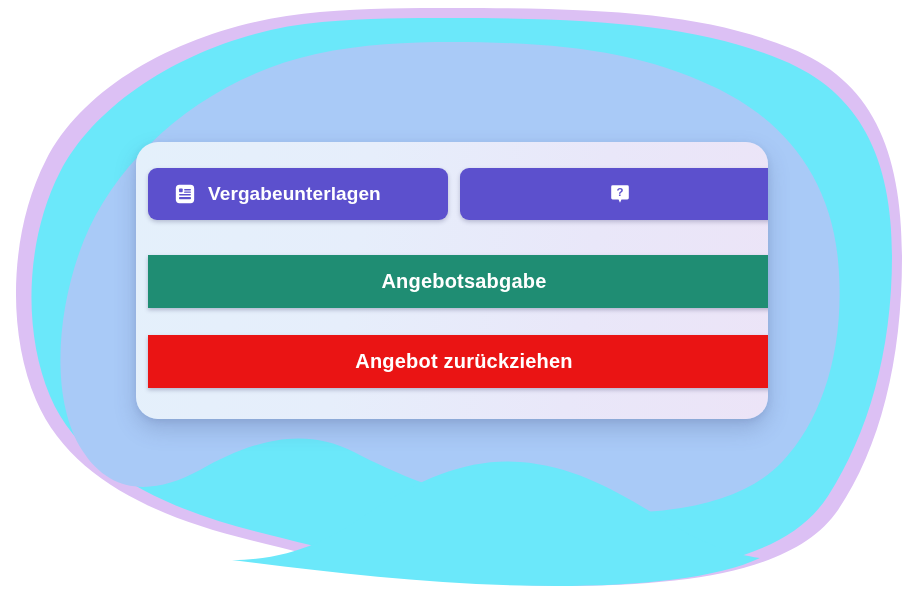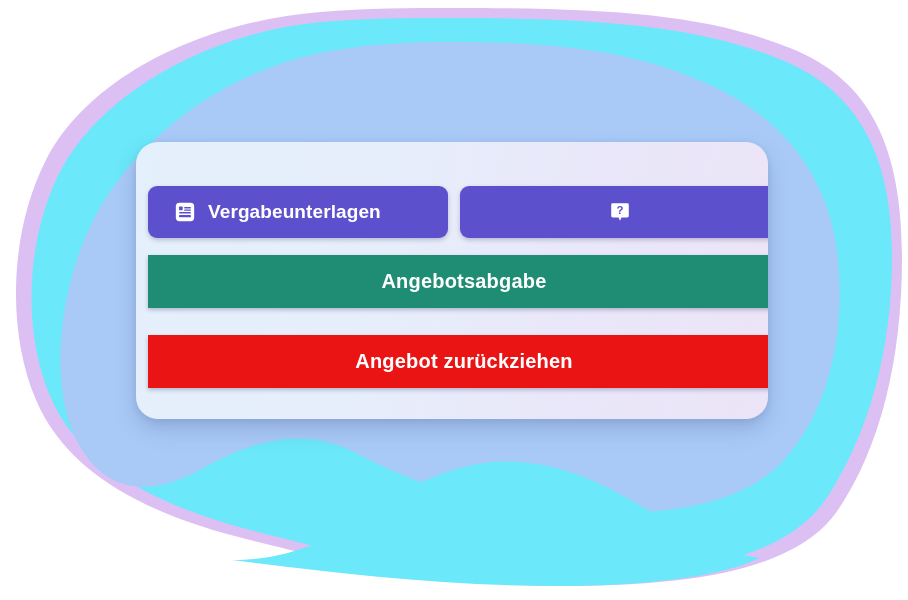--- a/index.html
+++ b/index.html
@@ -36,21 +36,21 @@
     padding:0;
   }
 
   .row {
     position:absolute;
     display:flex;
   }
 
   
   #row-top {
-    left:12px; top:44px;
+    left:12px; top:26px;
     width:632px;
     height:52px;
     gap:12px;
   }
 
   .btn-purple {
     background:#5c50cd;
     color:#ffffff;
     border:none;
     border-radius:9px;

